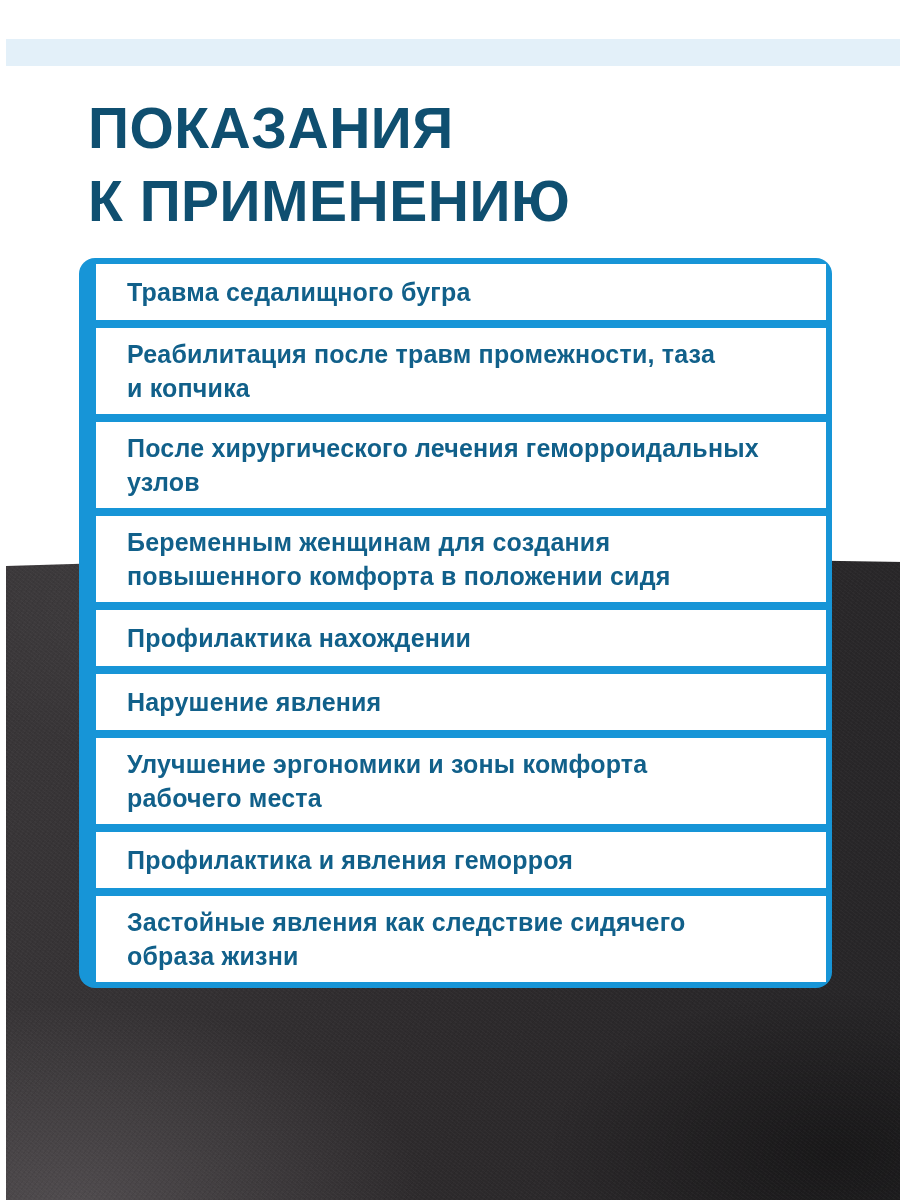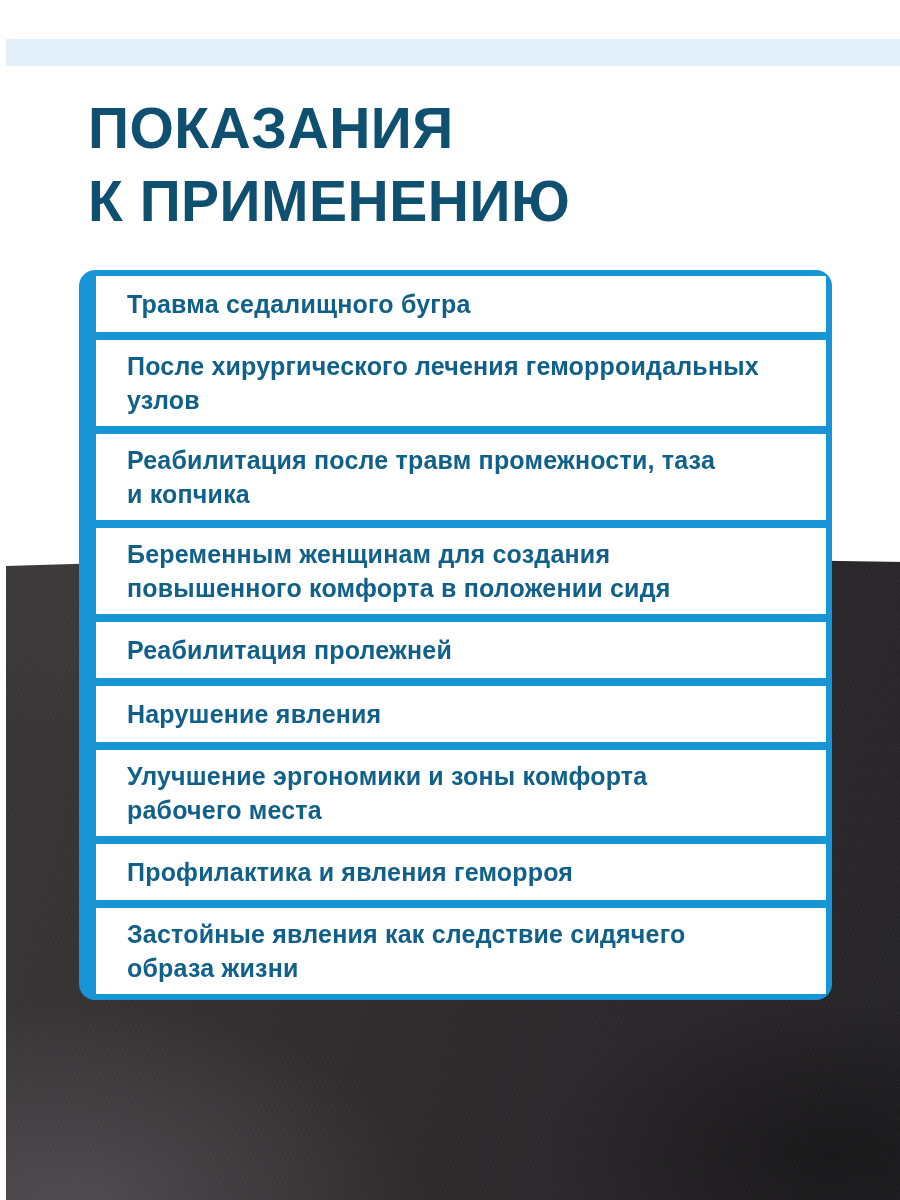--- a/index.html
+++ b/index.html
@@ -39,21 +39,21 @@
   }
   .page-title{
     position:absolute;left:82px;top:86px;
     font-size:57px;line-height:73px;font-weight:bold;
     letter-spacing:0.5px;
     color:var(--heading,#0f4f70);
     white-space:pre-line;
     z-index:2;
   }
   .indications-list{
-    position:absolute;left:73px;top:264px;width:753px;
+    position:absolute;left:73px;top:252px;width:753px;
     background:var(--accent,#1795d7);
     border-radius:16px;
     padding:4px 4px 4px 15px;
     display:flex;flex-direction:column;gap:4px;
     overflow:hidden;
     z-index:3;
   }
   .row{
     background:#ffffff;
     min-height:56px;
@@ -75,33 +75,33 @@
 <div class="photo-bg"></div>
 
 <h1 class="page-title">ПОКАЗАНИЯ
 К ПРИМЕНЕНИЮ</h1>
 
 <div class="indications-list">
   <div class="row">
     <span class="row-text">Травма седалищного бугра</span>
   </div>
   <div class="row">
+    <span class="row-text">Реабилитация после травм промежности, таза
+и копчика</span>
+  </div>
+  <div class="row">
     <span class="row-text">После хирургического лечения геморроидальных
 узлов</span>
-  </div>
-  <div class="row">
-    <span class="row-text">Реабилитация после травм промежности, таза
-и копчика</span>
   </div>
   <div class="row">
     <span class="row-text">Беременным женщинам для создания
 повышенного комфорта в положении сидя</span>
   </div>
   <div class="row">
-    <span class="row-text">Реабилитация пролежней</span>
+    <span class="row-text">Профилактика нахождении</span>
   </div>
   <div class="row">
     <span class="row-text">Нарушение явления</span>
   </div>
   <div class="row">
     <span class="row-text">Улучшение эргономики и зоны комфорта
 рабочего места</span>
   </div>
   <div class="row">
     <span class="row-text">Профилактика и явления геморроя</span>

